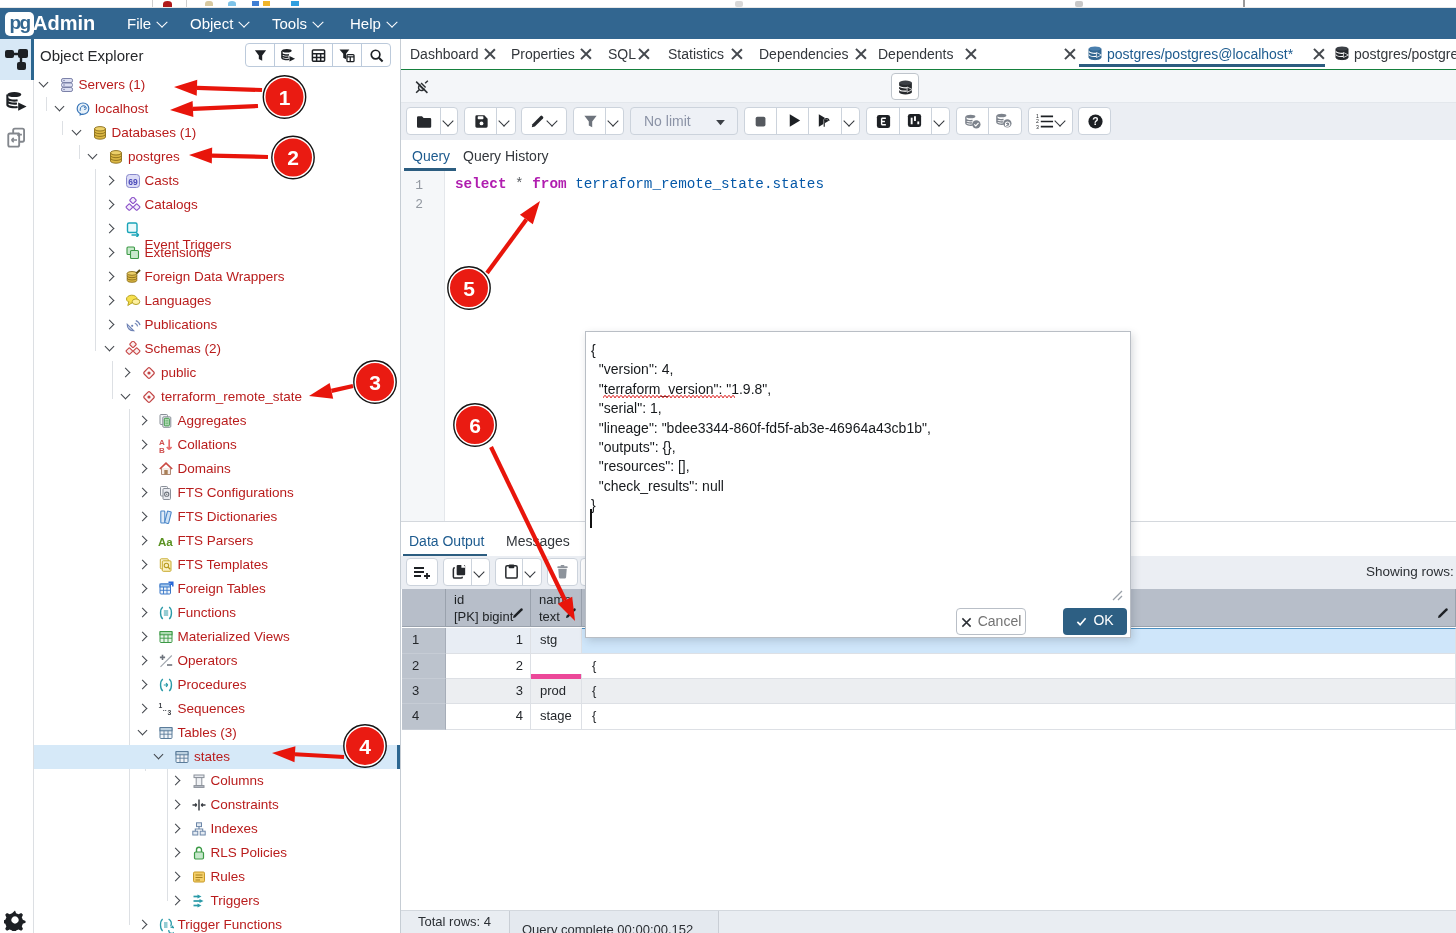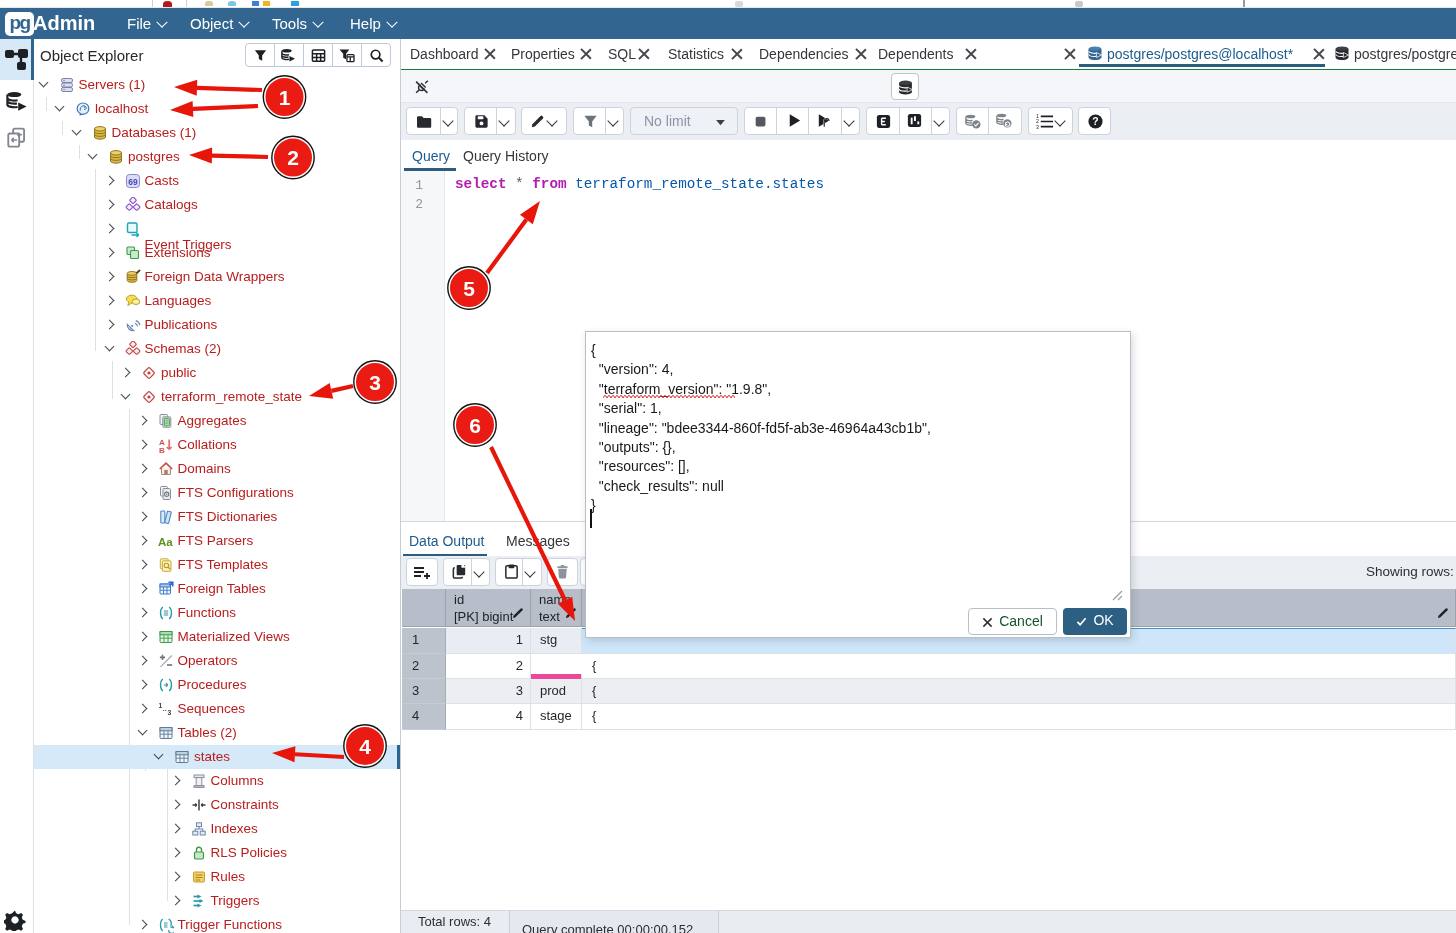--- a/index.html
+++ b/index.html
@@ -412,21 +412,21 @@
           </svg></div>
         <div class="lb" style="left:143.5px;">Sequences</div>
       </div>
 <div class="trow" style="top:682px;">
         <div class="cv d" style="left:104.5px;top:6px;"></div>
         <div class="tic" style="left:123.5px;"><svg viewBox="0 0 16 16">
             <rect x="2" y="2.5" width="12" height="11" rx="1" fill="#f0f4f8" stroke="#5b7c9a" stroke-width="1"></rect>
             <rect x="2" y="2.5" width="12" height="3.3" fill="#bdd1e0" stroke="#5b7c9a" stroke-width="1"></rect>
             <path d="M2 9.2 H14 M6 5.8 V13.5 M10 5.8 V13.5" stroke="#5b7c9a" stroke-width="0.9"></path>
           </svg></div>
-        <div class="lb" style="left:143.5px;">Tables (2)</div>
+        <div class="lb" style="left:143.5px;">Tables (3)</div>
       </div>
 <div class="trow" style="top:706px;">
         <div style="position:absolute;left:0;top:0;width:363px;height:24px;background:#d6e9f8;"></div>
         <div style="position:absolute;left:363px;top:0;width:4px;height:24px;background:#2c6690;"></div>
         <div class="cv d" style="left:121px;top:6px;"></div>
         <div class="tic" style="left:140px;"><svg viewBox="0 0 16 16">
             <rect x="2" y="2.5" width="12" height="11" rx="1" fill="#f0f4f8" stroke="#5b7c9a" stroke-width="1"></rect>
             <rect x="2" y="2.5" width="12" height="3.3" fill="#bdd1e0" stroke="#5b7c9a" stroke-width="1"></rect>
             <path d="M2 9.2 H14 M6 5.8 V13.5 M10 5.8 V13.5" stroke="#5b7c9a" stroke-width="0.9"></path>
           </svg></div>
@@ -759,21 +759,21 @@
 </div>
 <div class="abs" id="popup">
 <div class="jsn">{<br>&nbsp;&nbsp;"version": 4,<br>&nbsp;&nbsp;"terraform_version": "1.9.8",<br>&nbsp;&nbsp;"serial": 1,<br>&nbsp;&nbsp;"lineage": "bdee3344-860f-fd5f-ab3e-46964a43cb1b",<br>&nbsp;&nbsp;"outputs": {},<br>&nbsp;&nbsp;"resources": [],<br>&nbsp;&nbsp;"check_results": null<br>}</div>
 <svg style="position:absolute;left:17px;top:61.5px;width:132px;height:5px;" viewBox="0 0 132 5">
       <path d="M0 4 q 2 -5 4 0 q 2 -5 4 0 q 2 -5 4 0 q 2 -5 4 0 q 2 -5 4 0 q 2 -5 4 0 q 2 -5 4 0 q 2 -5 4 0 q 2 -5 4 0 q 2 -5 4 0 q 2 -5 4 0 q 2 -5 4 0 q 2 -5 4 0 q 2 -5 4 0 q 2 -5 4 0 q 2 -5 4 0 q 2 -5 4 0 q 2 -5 4 0 q 2 -5 4 0 q 2 -5 4 0 q 2 -5 4 0 q 2 -5 4 0 q 2 -5 4 0 q 2 -5 4 0 q 2 -5 4 0 q 2 -5 4 0 q 2 -5 4 0 q 2 -5 4 0 q 2 -5 4 0 q 2 -5 4 0 q 2 -5 4 0 q 2 -5 4 0 q 2 -5 4 0" fill="none" stroke="#e03030" stroke-width="1"></path>
     </svg>
 <div style="position:absolute;left:4px;top:177px;width:1.5px;height:19px;background:#111;"></div>
 <svg style="position:absolute;left:523px;top:255px;width:14px;height:14px;" viewBox="0 0 14 14">
       <path d="M13 4 L4 13 M13 9 L9 13" stroke="#9aa0a8" stroke-width="1.3"></path>
     </svg>
-<div class="pbtn" style="left:382px;top:276px;width:89px;background:#fff;border:1px solid #b9bfc7;color:#14532d;"><svg viewBox="0 0 12 12" style="position:relative;top:1.5px;width:11px;height:11px;margin-right:6px;">
+<div class="pbtn" style="left:370px;top:276px;width:70px;background:#fff;border:1px solid #b9bfc7;color:#737373;"><svg viewBox="0 0 12 12" style="position:relative;top:1.5px;width:11px;height:11px;margin-right:6px;">
         <path d="M1.5 1.5 L10.5 10.5 M10.5 1.5 L1.5 10.5" stroke="#2b2f34" stroke-width="1.6"></path>
       </svg>Cancel</div>
 <div class="pbtn" style="left:477px;top:276px;width:64px;background:#2d5f83;color:#fff;"><svg viewBox="0 0 12 12" style="position:relative;top:1.5px;width:11px;height:11px;margin-right:6px;">
         <path d="M1.5 6.5 L4.5 9.5 L10.5 2.5" stroke="#fff" stroke-width="1.8" fill="none"></path>
       </svg>OK</div>
 </div>
 <svg class="abs" id="overlay" viewBox="0 0 1456 933">
 <defs></defs>
 <line x1="262" y1="90" x2="196.987" y2="87.7836" stroke="#e8150b" stroke-width="4.2"></line>
 <polygon points="174,87 197.259,79.7883 196.714,95.779" fill="#e8150b"></polygon>

